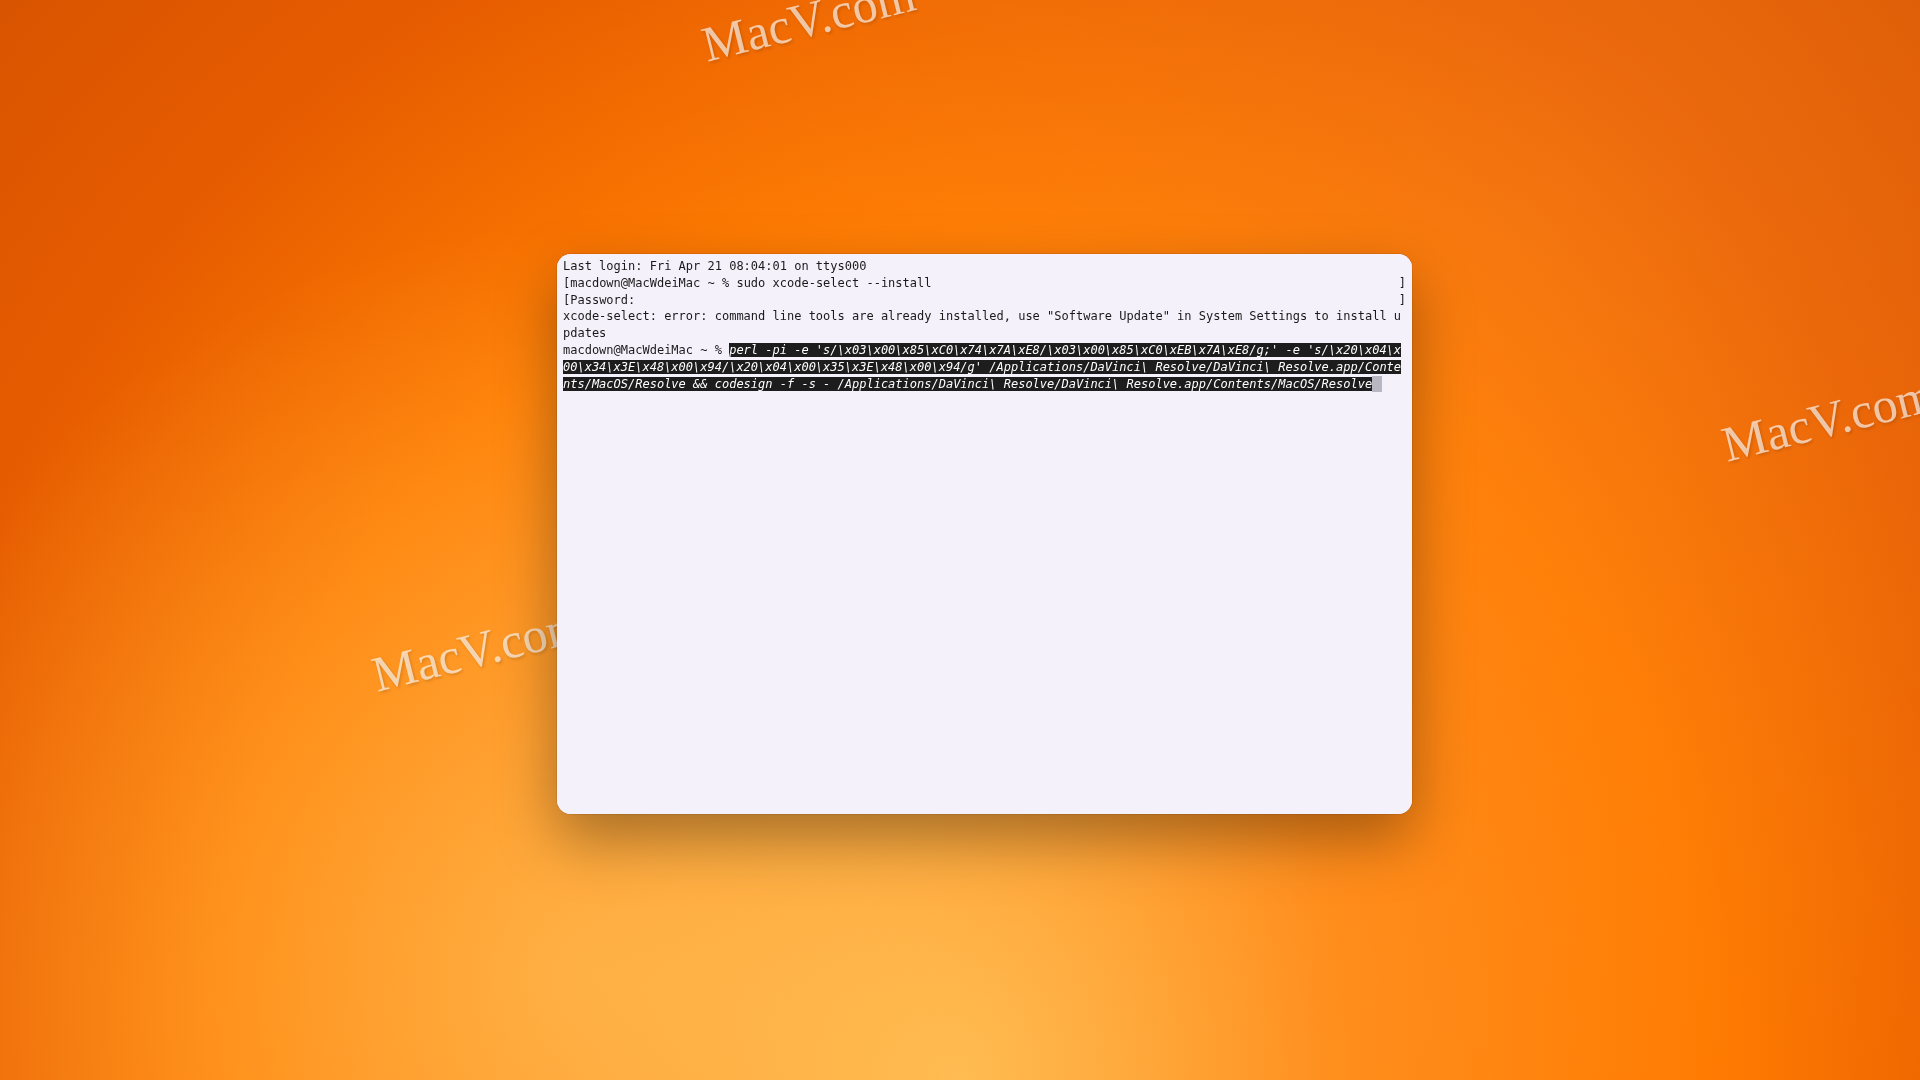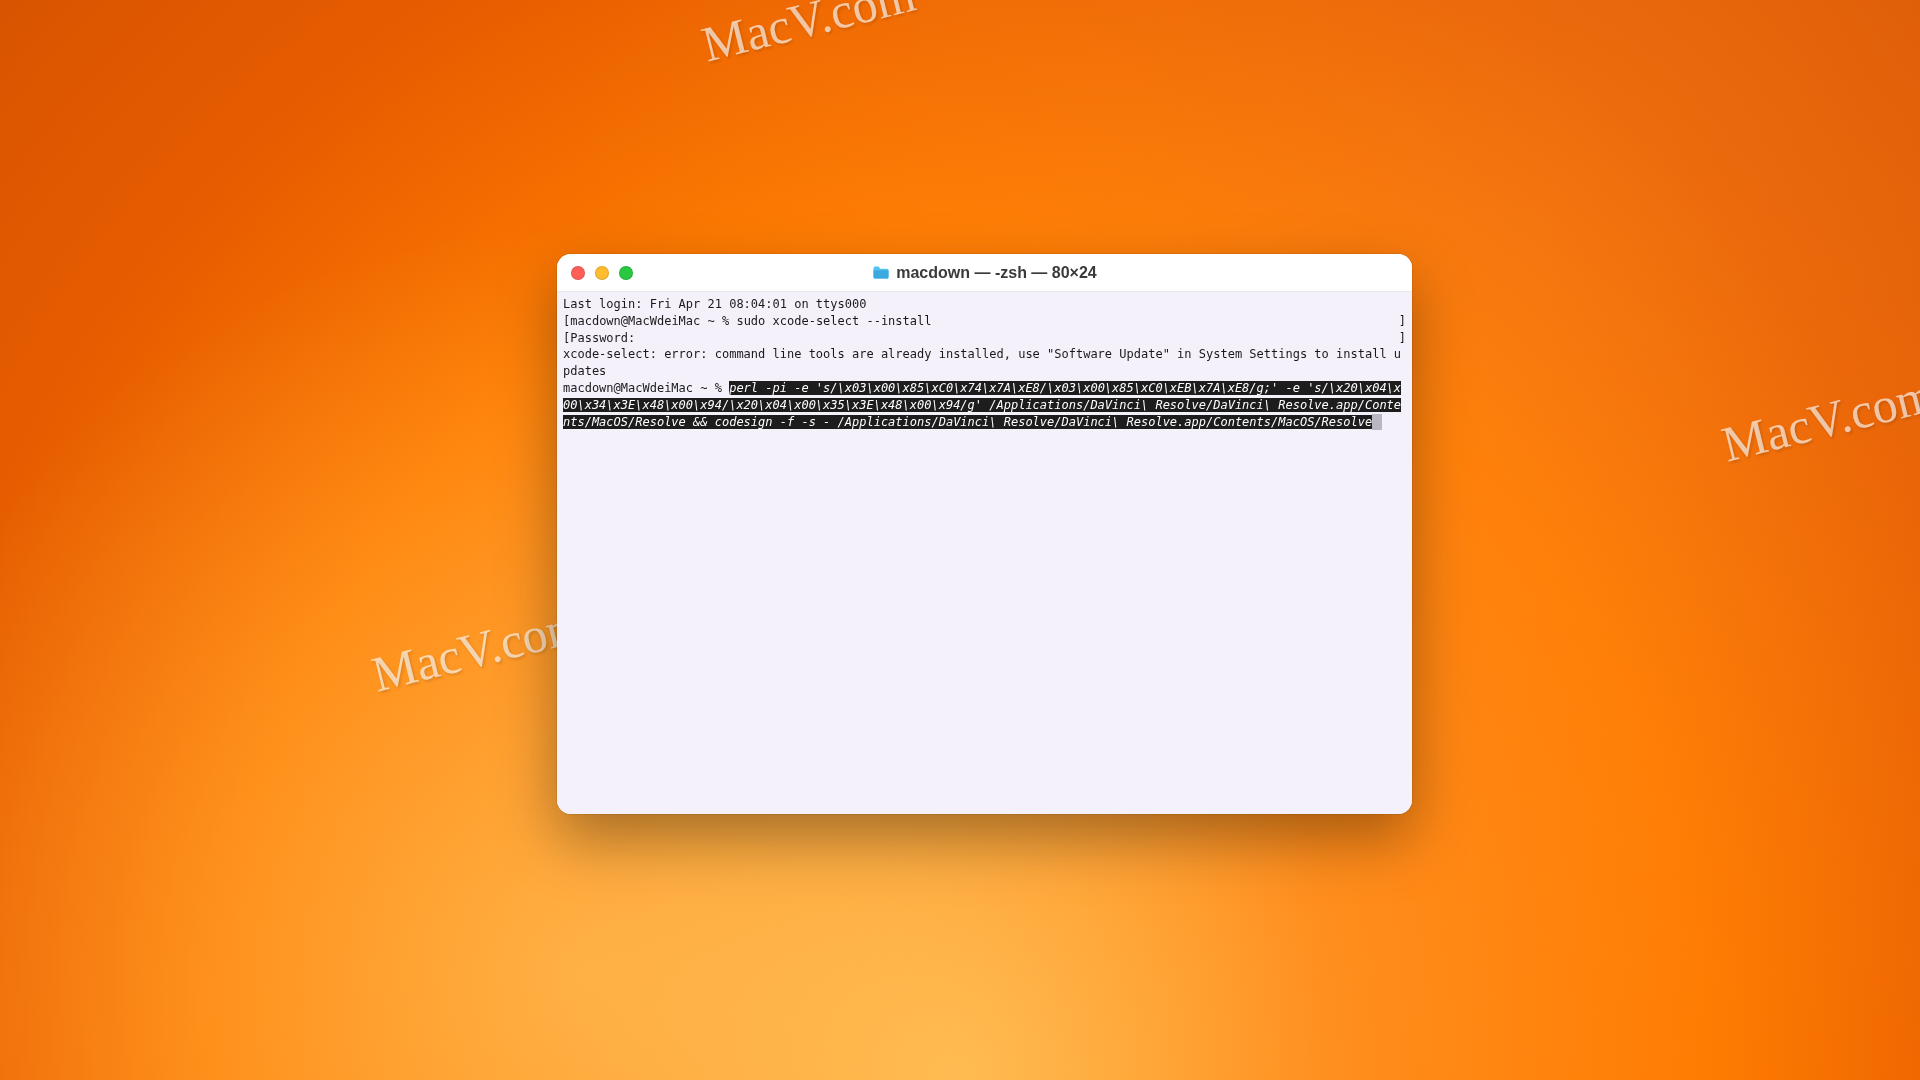--- a/index.html
+++ b/index.html
@@ -124,32 +124,16 @@
   </style>
 </head>
 <body>
 
 <div class="desktop">
   <div class="watermark wm1">MacV.com</div>
   <div class="watermark wm2">MacV.com</div>
   <div class="watermark wm3">MacV.com</div>
 
   <div class="window">
-    <div class="titlebar">
-      <div class="traffic-lights">
-        <div class="light red"></div>
-        <div class="light yellow"></div>
-        <div class="light green"></div>
-      </div>
-      <div class="title-wrap">
-        <span class="folder-icon">
-          <svg viewBox="0 0 24 20" width="18" height="15">
-            <path d="M2 4 Q2 2 4 2 L9 2 L11 5 L20 5 Q22 5 22 7 L22 16 Q22 18 20 18 L4 18 Q2 18 2 16 Z" fill="#57c3ef"></path>
-            <path d="M2 7 L22 7 L22 16 Q22 18 20 18 L4 18 Q2 18 2 16 Z" fill="#3aa9dd"></path>
-          </svg>
-        </span>
-        <span>macdown — -zsh — 80×24</span>
-      </div>
-    </div>
 
     <div class="terminal-body"><span class="term-line">Last login: Fri Apr 21 08:04:01 on ttys000</span><span class="term-line"><span class="prompt-bracket">[</span><span>macdown@MacWdeiMac ~ % </span><span>sudo xcode-select --install</span><span class="right-bracket">]</span></span><span class="term-line"><span class="prompt-bracket">[</span><span>Password:</span><span class="right-bracket">]</span></span><span class="term-line">xcode-select: error: command line tools are already installed, use "Software Update" in System Settings to install updates</span><span class="term-line"><span>macdown@MacWdeiMac ~ % </span><span class="selected">perl -pi -e 's/\x03\x00\x85\xC0\x74\x7A\xE8/\x03\x00\x85\xC0\xEB\x7A\xE8/g;' -e 's/\x20\x04\x00\x34\x3E\x48\x00\x94/\x20\x04\x00\x35\x3E\x48\x00\x94/g' /Applications/DaVinci\ Resolve/DaVinci\ Resolve.app/Contents/MacOS/Resolve &amp;&amp; codesign -f -s - /Applications/DaVinci\ Resolve/DaVinci\ Resolve.app/Contents/MacOS/Resolve</span><span class="cursor">_</span></span></div>
   </div>
 </div>
 
 </body></html>

